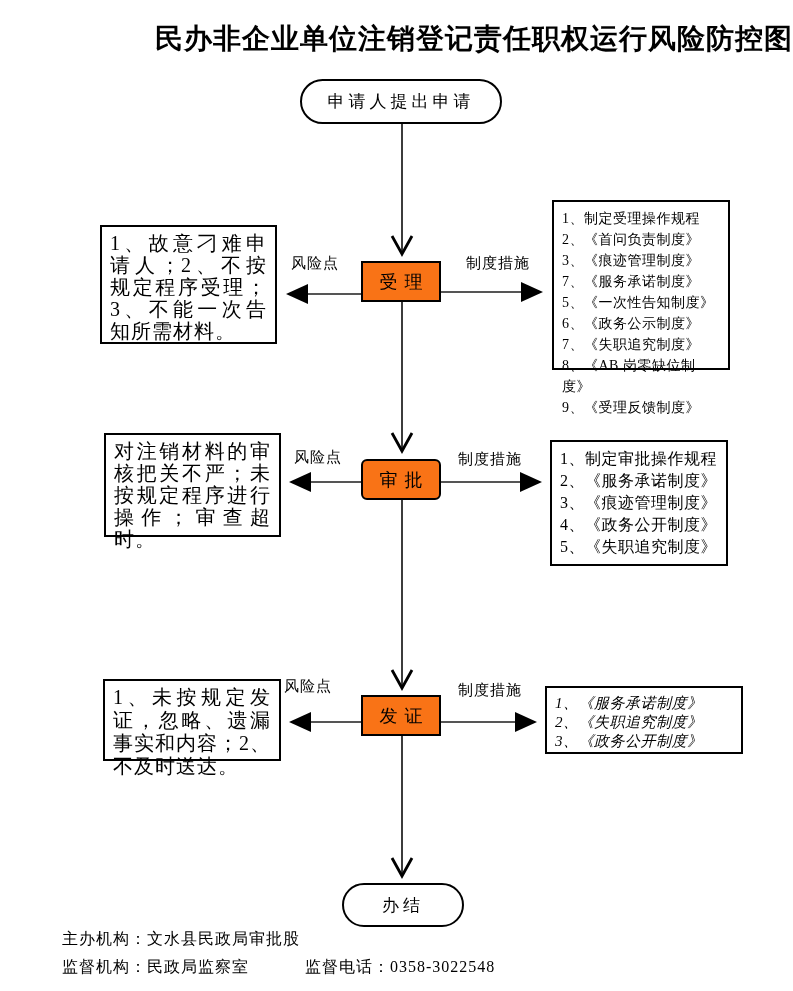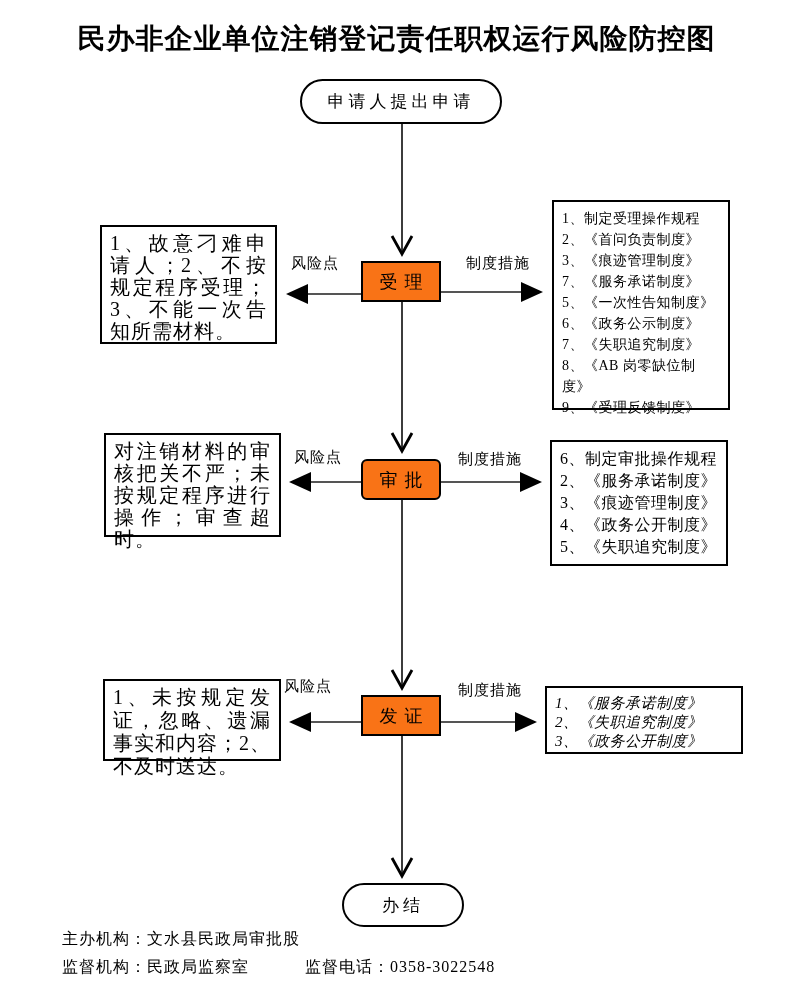--- a/index.html
+++ b/index.html
@@ -20,21 +20,21 @@
     position: absolute;
     left: 0; top: 0;
     width: 793px; height: 991px;
     pointer-events: none;
   }
   .title {
     position: absolute;
     left: 0; top: 20px;
     width: 793px;
     margin: 0;
-    text-align: center;
+    text-align: right;
     font-size: 28px;
     font-weight: bold;
     letter-spacing: 1px;
   }
   .stadium {
     position: absolute;
     border: 2px solid #000;
     border-radius: 23px;
     display: flex;
     align-items: center;
@@ -94,21 +94,21 @@
   .risk-box.s2 { left: 104px; top: 433px; width: 177px; height: 104px; line-height: 22px; }
   .risk-box.s3 { left: 103px; top: 679px; width: 178px; height: 82px;  line-height: 23px; }
 
   .measure-box {
     position: absolute;
     border: 2px solid #000;
     box-sizing: border-box;
     background: #fff;
     padding: 6px 8px;
   }
-  .measure-box.s1 { left: 552px; top: 200px; width: 178px; height: 210px; font-size: 14px; }
+  .measure-box.s1 { left: 552px; top: 200px; width: 178px; height: 170px; font-size: 14px; }
   .measure-box.s1 .m-item { line-height: 21px; }
   .measure-box.s2 { left: 550px; top: 440px; width: 178px; height: 126px; font-size: 16px; }
   .measure-box.s2 .m-item { line-height: 22px; }
   .measure-box.s3 { left: 545px; top: 686px; width: 198px; height: 68px; font-size: 15px; font-style: italic; }
   .measure-box.s3 .m-item { line-height: 19px; }
   .m-item { white-space: normal; letter-spacing: 0.5px; }
 
   .footer-line {
     position: absolute;
     font-size: 16px;
@@ -167,21 +167,21 @@
     <div class="m-item">7、《失职追究制度》</div>
     <div class="m-item">8、《AB 岗零缺位制度》</div>
     <div class="m-item">9、《受理反馈制度》</div>
   </div>
 
   <div class="risk-box s2">对注销材料的审核把关不严；未按规定程序进行操作；审查超时。</div>
   <div class="flow-label risk-lbl s2">风险点</div>
   <div class="node s2">审批</div>
   <div class="flow-label measure-lbl s2">制度措施</div>
   <div class="measure-box s2">
-    <div class="m-item">6、制定审批操作规程</div>
+    <div class="m-item">1、制定审批操作规程</div>
     <div class="m-item">2、《服务承诺制度》</div>
     <div class="m-item">3、《痕迹管理制度》</div>
     <div class="m-item">4、《政务公开制度》</div>
     <div class="m-item">5、《失职追究制度》</div>
   </div>
 
   <div class="risk-box s3">1、未按规定发证，忽略、遗漏事实和内容；2、不及时送达。</div>
   <div class="flow-label risk-lbl s3">风险点</div>
   <div class="node s3">发证</div>
   <div class="flow-label measure-lbl s3">制度措施</div>

